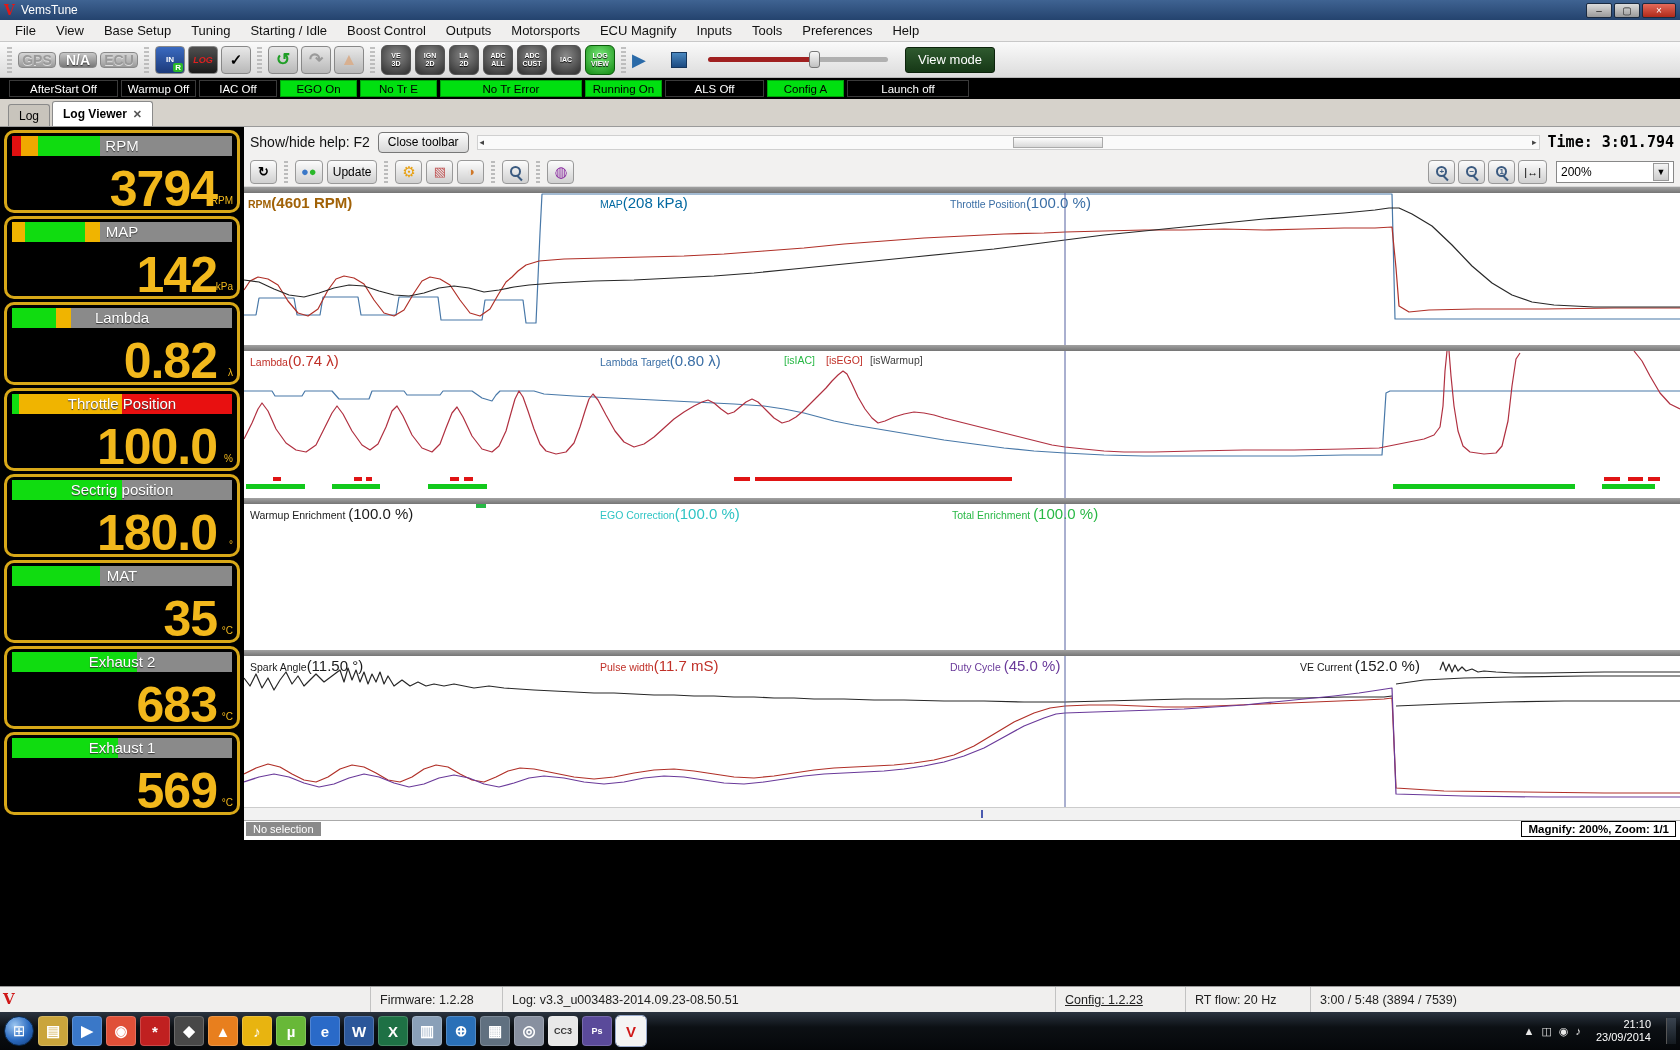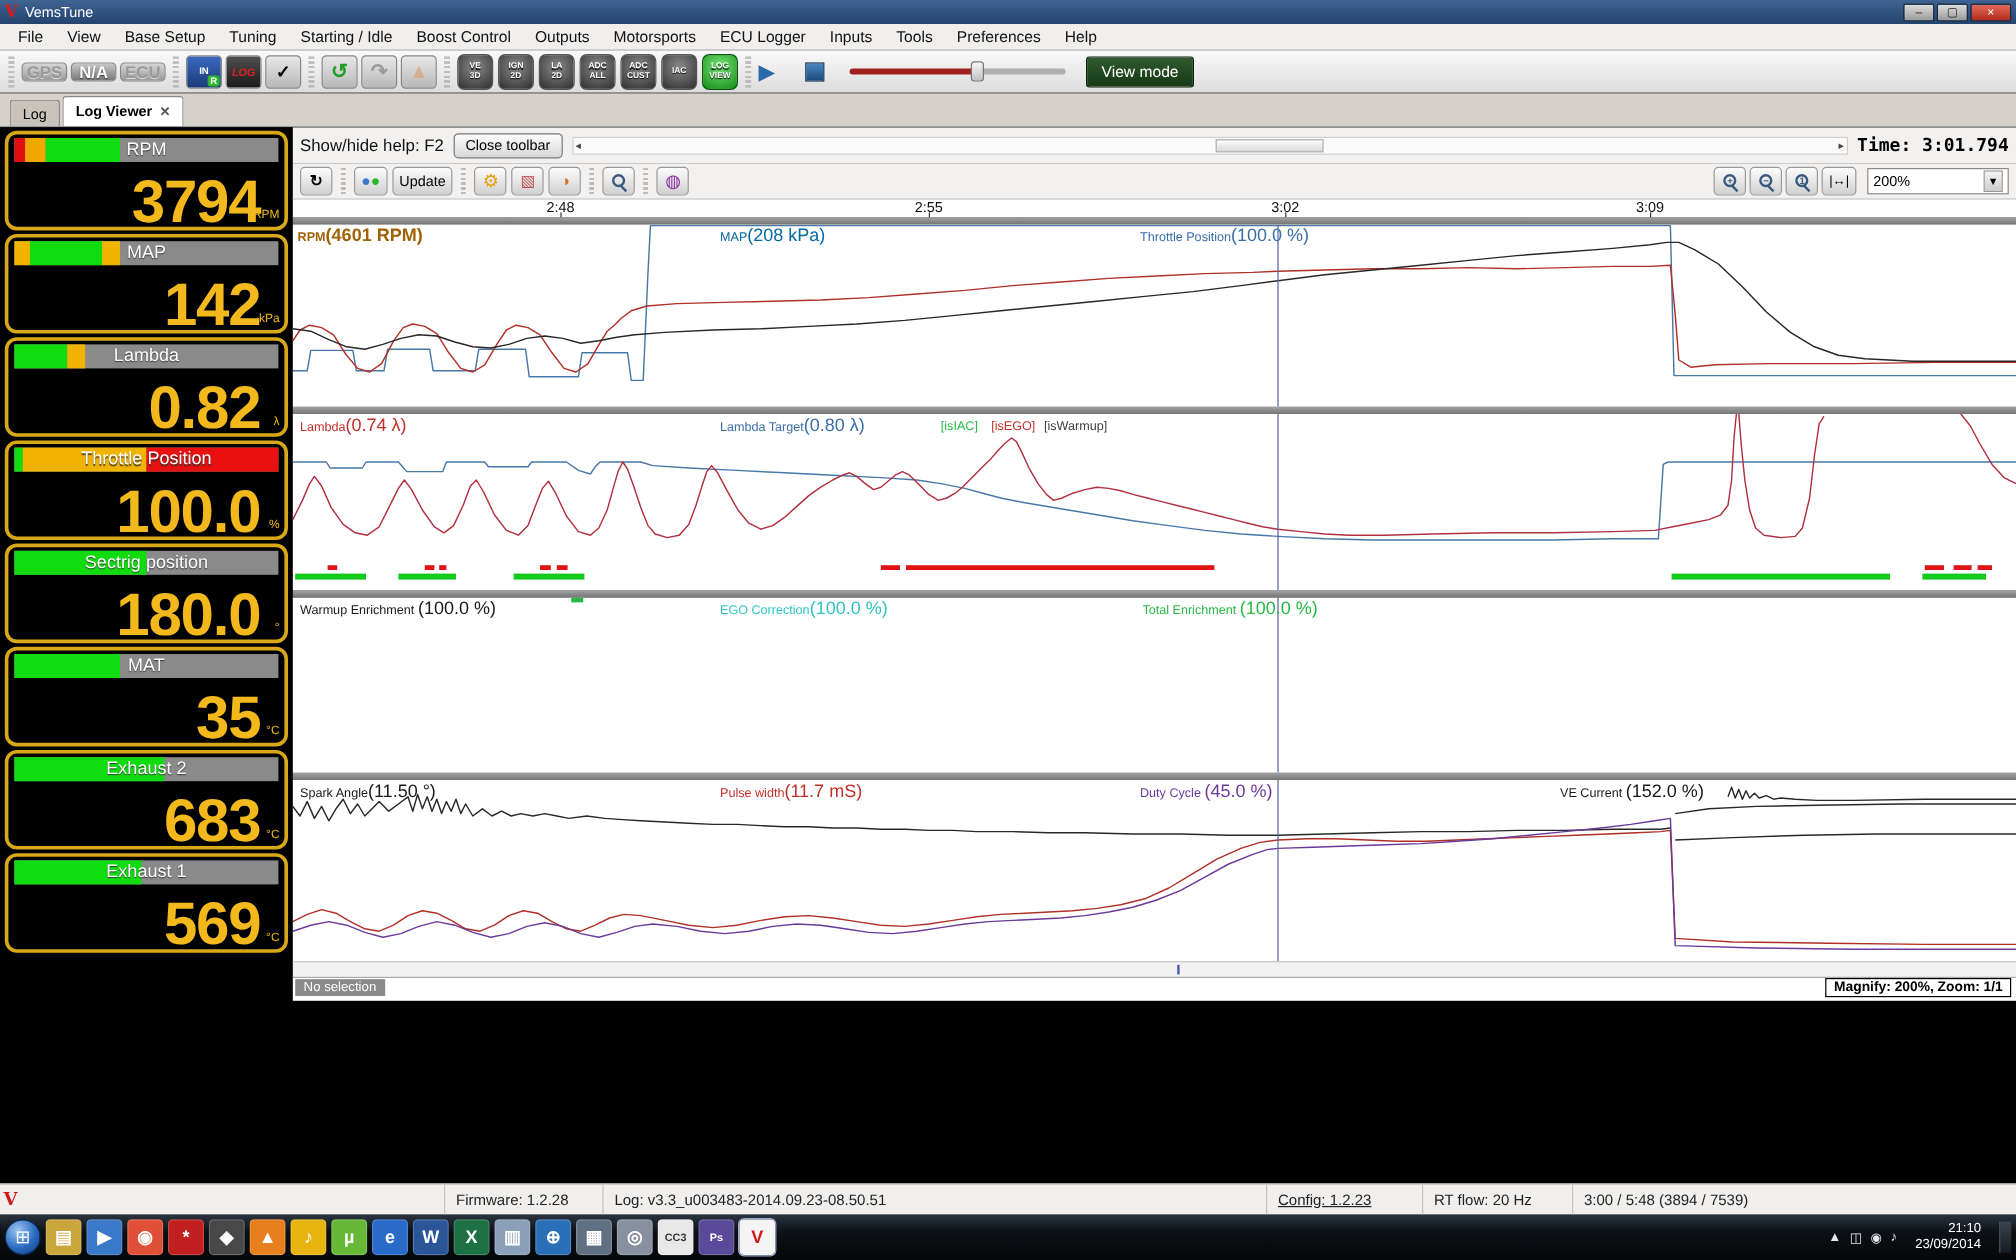--- a/index.html
+++ b/index.html
@@ -115,21 +115,21 @@
 
   <div class="menubar">
       <span class="menuitem">File</span>
       <span class="menuitem">View</span>
       <span class="menuitem">Base Setup</span>
       <span class="menuitem">Tuning</span>
       <span class="menuitem">Starting / Idle</span>
       <span class="menuitem">Boost Control</span>
       <span class="menuitem">Outputs</span>
       <span class="menuitem">Motorsports</span>
-      <span class="menuitem">ECU Logger</span>
+      <span class="menuitem">ECU Magnify</span>
       <span class="menuitem">Inputs</span>
       <span class="menuitem">Tools</span>
       <span class="menuitem">Preferences</span>
       <span class="menuitem">Help</span>
     </div>
 
   <div class="toolbar">
     <span class="grip"></span>
     <span style="display:flex;gap:3px">
         <span class="tbtn dis">GPS</span>
@@ -181,20 +181,32 @@
       </span>
     <span class="grip"></span>
     <span class="play">▶</span>
     <span class="stop"></span>
     <span class="slider">
         <span class="sthumb"></span>
       </span>
     <span class="viewmode">View mode</span>
   </div>
 
+  <div class="statusrow">
+      <span class="sbtn off" style="width: 109px;">AfterStart Off</span>
+      <span class="sbtn off" style="width: 75px;">Warmup Off</span>
+      <span class="sbtn off" style="width: 78px;">IAC Off</span>
+      <span class="sbtn on" style="width: 77px;">EGO On</span>
+      <span class="sbtn on" style="width: 77px;">No Tr E</span>
+      <span class="sbtn on" style="width: 142px;">No Tr Error</span>
+      <span class="sbtn on" style="width: 77px;">Running On</span>
+      <span class="sbtn off" style="width: 99px;">ALS Off</span>
+      <span class="sbtn on" style="width: 77px;">Config A</span>
+      <span class="sbtn off" style="width: 122px;">Launch off</span>
+    </div>
 
   <div class="tabbar">
       <span class="tab">
         <span>Log</span>
       </span>
       <span class="tab active">
         <span>Log Viewer</span>
         <span class="x">✕</span>
       </span>
     </div>
@@ -326,30 +338,20 @@
           <span class="cbtn">
               <span style="font-size:11px">|↔|</span>
             </span>
           <span class="zoomsel">
             <span>200%</span>
             <span class="arr">▼</span>
           </span>
         </span>
       </div>
 
-      <div class="timeaxis">
-          <span class="ttick" style="left: 223px;">2:48</span>
-          <span class="tmark" style="left: 223px;"></span>
-          <span class="ttick" style="left: 530px;">2:55</span>
-          <span class="tmark" style="left: 530px;"></span>
-          <span class="ttick" style="left: 827px;">3:02</span>
-          <span class="tmark" style="left: 827px;"></span>
-          <span class="ttick" style="left: 1131px;">3:09</span>
-          <span class="tmark" style="left: 1131px;"></span>
-        </div>
       <div class="pdiv"></div>
       <div class="panel" style="height: 152px;">
           <svg width="1436" height="152">
             <polyline points="0,122 12,122 15,105 50,105 53,122 76,122 79,104 114,104 117,122 152,122 155,104 194,104 197,127 238,127 241,107 279,107 282,130 292,130 296,40 298,1 1148,1 1151,126 1436,126" fill="none" stroke="#4878a8" stroke-width="1.2" stroke-linejoin="round"></polyline>
             <polyline points="0,97 6,88 14,84 24,86 34,92 44,108 54,120 64,123 74,116 84,97 92,86 100,83 110,85 120,91 130,107 140,120 150,123 160,117 170,100 178,88 186,84 196,86 206,92 216,107 226,120 236,123 246,116 254,102 262,89 268,84 274,78 282,72 295,68 320,66 360,65 400,64 440,63 480,61 520,58 560,55 600,51 640,48 680,45 720,43 760,41 800,40 821,39 860,38 900,37 940,37 980,36 1020,37 1060,36 1100,35 1131,35 1148,34 1152,75 1155,113 1165,119 1185,117 1230,116 1300,116 1370,115 1436,115" fill="none" stroke="#b03028" stroke-width="1.2" stroke-linejoin="round"></polyline>
             <polyline points="0,87 15,89 30,96 45,102 60,104 75,100 90,95 105,92 120,93 135,98 150,102 165,103 180,100 195,95 210,93 225,95 240,99 255,97 270,94 285,92 310,90 350,88 390,87 430,85 470,83 510,80 550,76 590,72 630,68 670,64 710,60 750,56 790,51 821,47 860,42 900,38 940,34 980,30 1020,26 1060,23 1100,20 1131,17 1145,15 1155,15 1168,21 1188,33 1208,52 1228,73 1248,90 1268,102 1288,109 1310,112 1350,114 1400,114 1436,114" fill="none" stroke="#282828" stroke-width="1.2" stroke-linejoin="round"></polyline>
             <line x1="821" x2="821" y1="0" y2="152" stroke="#5560a0" stroke-width="1"></line>
           </svg>
           <span class="plabel" style="left: 4px; color: #a16207; font-weight: bold;"><span class="ln">RPM</span><span class="lv">(4601 RPM)</span></span>
           <span class="plabel" style="left: 356px; color: #0369a1;"><span class="ln">MAP</span><span class="lv">(208 kPa)</span></span>

